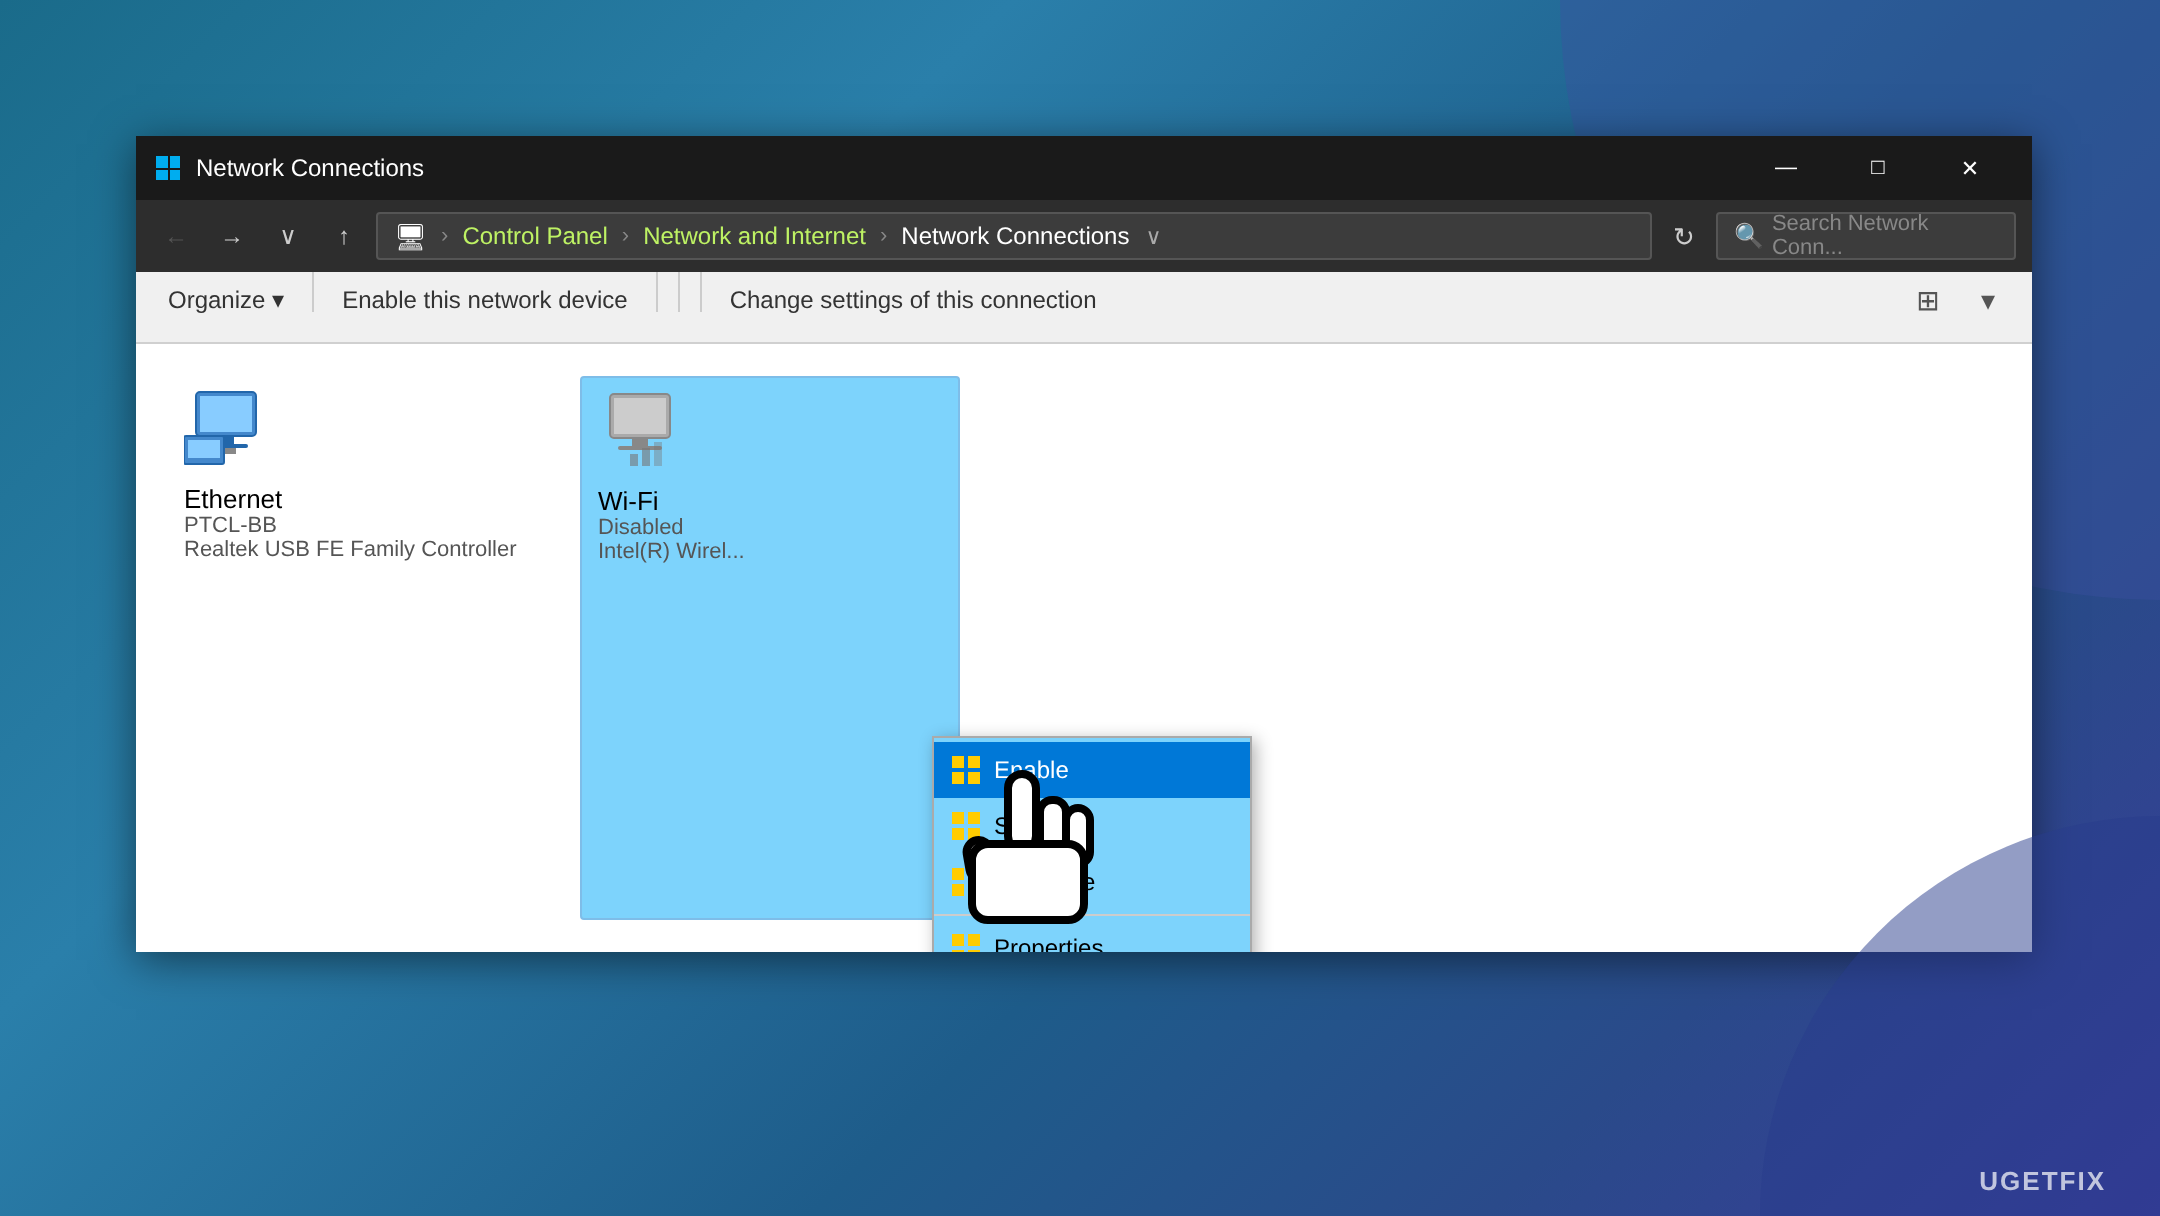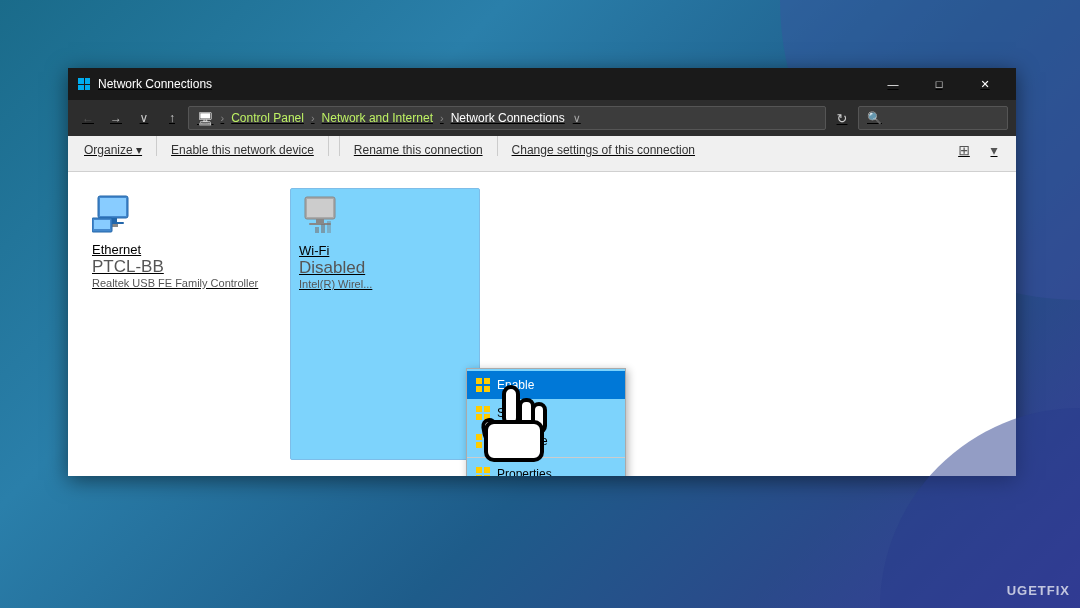--- a/index.html
+++ b/index.html
@@ -35,21 +35,20 @@
     .window {
       position: absolute;
       top: 68px;
       left: 68px;
       width: 948px;
       height: 408px;
       background: #fff;
       box-shadow: 0 4px 20px rgba(0,0,0,0.5);
       display: flex;
       flex-direction: column;
-      text-decoration: underline;
     }
 
     
     .title-bar {
       background: #1a1a1a;
       height: 32px;
       display: flex;
       align-items: center;
       padding: 0 8px;
       flex-shrink: 0;
@@ -247,21 +246,21 @@
     .device-info {
       display: flex;
       flex-direction: column;
     }
     .device-name {
       font-size: 13px;
       font-weight: 400;
       color: #000;
     }
     .device-status {
-      font-size: 17px;
+      font-size: 11px;
       color: #555;
     }
     .device-desc {
       font-size: 11px;
       color: #555;
     }
 
     
     .context-menu {
       position: absolute;
@@ -321,21 +320,21 @@
       width: 12px;
       height: 12px;
     }
     .win-logo-quad {
       background: #00adef;
     }
 
     .ugetfix-badge {
       position: absolute;
       bottom: 10px;
-      right: 10px;
+      right: 27px;
       color: rgba(255,255,255,0.7);
       font-size: 13px;
       font-weight: bold;
       letter-spacing: 1px;
       z-index: 10;
     }
   </style>
 </head>
 <body>
 
@@ -369,30 +368,30 @@
       <span class="breadcrumb-link">Control Panel</span>
       <span class="breadcrumb-sep">›</span>
       <span class="breadcrumb-link">Network and Internet</span>
       <span class="breadcrumb-sep">›</span>
       <span class="breadcrumb-current">Network Connections</span>
       <span class="address-chevron">∨</span>
     </div>
     <div class="refresh-btn">↻</div>
     <div class="search-box">
       <span style="margin-right:4px;">🔍</span>
+      <span style="color:#888;font-size:11px;">Search Network Conn...</span>
     </div>
   </div>
 
   <div class="toolbar">
     <div class="toolbar-btn">Organize ▾</div>
     <div class="toolbar-separator"></div>
     <div class="toolbar-btn">Enable this network device</div>
     <div class="toolbar-separator"></div>
     <div class="toolbar-separator"></div>
-    <div class="toolbar-btn">Rename this connection</div>
     <div class="toolbar-separator"></div>
     <div class="toolbar-btn">Change settings of this connection</div>
     <div class="toolbar-right">
       <div class="view-btn">⊞</div>
       <div class="view-btn">▾</div>
     </div>
   </div>
 
   <div class="content">
 

